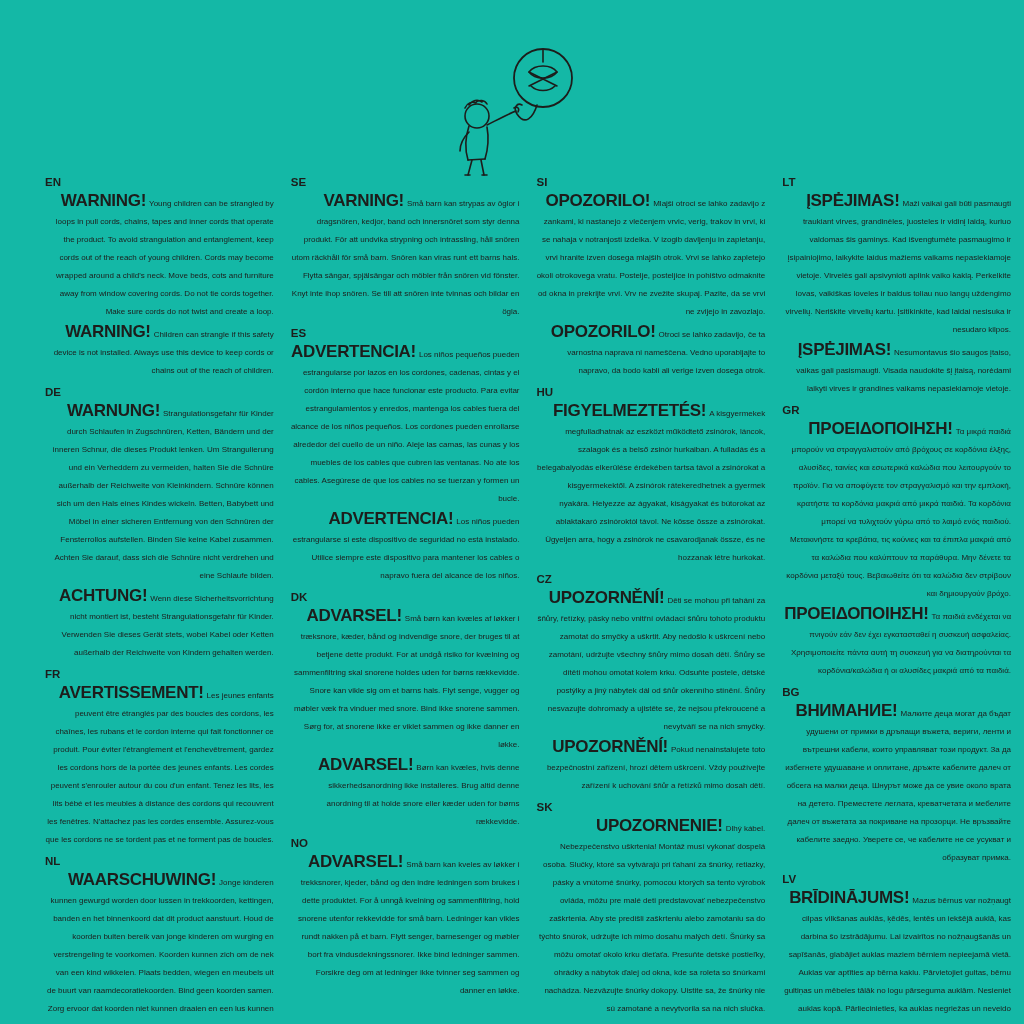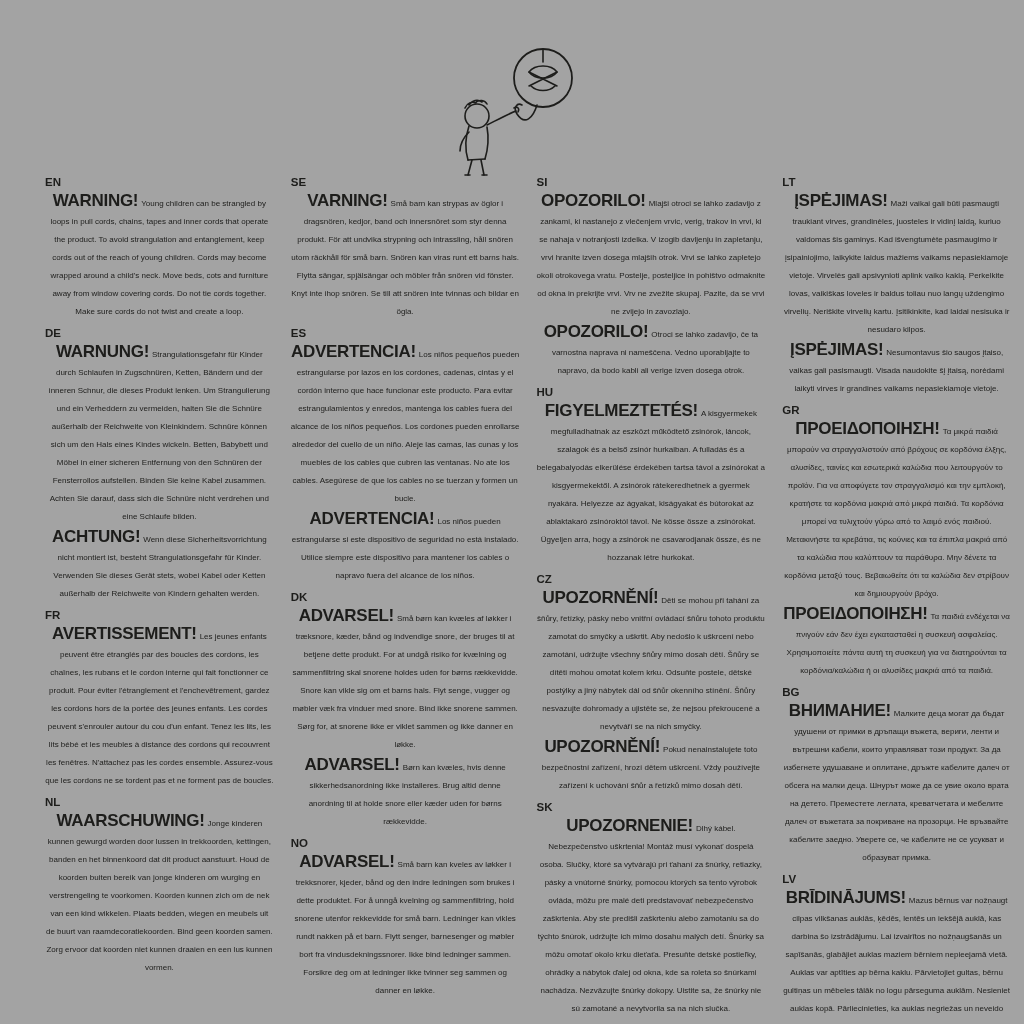--- a/index.html
+++ b/index.html
@@ -1,24 +1,24 @@
 <!DOCTYPE html>
 <html><head>
 <meta charset="utf-8">
 <style>
   html,body{margin:0;padding:0;}
   body{width:1024px;height:1024px;background:#ffffff;overflow:hidden;
        font-family:"Liberation Sans",sans-serif;color:#1d1d1b;}
-  .page{position:relative;width:1024px;height:1024px;background:#a3a3a3;}
+  .page{position:relative;width:1024px;height:1024px;background:#14b8a6;}
   .figure{position:absolute;top:42px;left:425px;width:175px;height:140px;}
   .grid{position:absolute;top:176px;left:45px;right:13px;
         display:grid;grid-template-columns:repeat(4,1fr);column-gap:17px;}
   .section{margin-bottom:9px;break-inside:avoid;}
   .lang{font-size:11.5px;font-weight:700;line-height:13px;margin:0 0 3px 0;color:#1d1d1b;}
-  .para{margin:0 0 5px 0;text-align:center;}
+  .para{margin:0 0 5px 0;text-align:right;}
   .para:last-child{margin-bottom:0;}
   .hd{font-size:17px;font-weight:700;letter-spacing:-0.3px;line-height:17px;color:#1d1d1b;}
   .bd{font-size:8px;line-height:9.5px;color:#1d1d1b;margin-left:3px;}
   svg{display:block;}
 </style>
 </head>
 <body>
 
 <div class="page">
 
@@ -51,20 +51,23 @@
     </svg>
   </div>
 
   <div class="grid">
     <div class="col">
     <div class="section">
       <div class="lang">EN</div>
       <p class="para">
         <span class="hd">WARNING!</span><span class="bd">Young children can be strangled by loops in pull cords, chains, tapes and inner cords that operate the product. To avoid strangulation and entanglement, keep cords out of the reach of young children. Cords may become wrapped around a child's neck. Move beds, cots and furniture away from window covering cords. Do not tie cords together. Make sure cords do not twist and create a loop.</span>
       </p>
+      <p class="para">
+        <span class="hd">WARNING!</span><span class="bd">Children can strangle if this safety device is not installed. Always use this device to keep cords or chains out of the reach of children.</span>
+      </p>
     </div>
 
     <div class="section">
       <div class="lang">DE</div>
       <p class="para">
         <span class="hd">WARNUNG!</span><span class="bd">Strangulationsgefahr für Kinder durch Schlaufen in Zugschnüren, Ketten, Bändern und der inneren Schnur, die dieses Produkt lenken. Um Strangulierung und ein Verheddern zu vermeiden, halten Sie die Schnüre außerhalb der Reichweite von Kleinkindern. Schnüre können sich um den Hals eines Kindes wickeln. Betten, Babybett und Möbel in einer sicheren Entfernung von den Schnüren der Fensterrollos aufstellen. Binden Sie keine Kabel zusammen. Achten Sie darauf, dass sich die Schnüre nicht verdrehen und eine Schlaufe bilden.</span>
       </p>
       <p class="para">
         <span class="hd">ACHTUNG!</span><span class="bd">Wenn diese Sicherheitsvorrichtung nicht montiert ist, besteht Strangulationsgefahr für Kinder. Verwenden Sie dieses Gerät stets, wobei Kabel oder Ketten außerhalb der Reichweite von Kindern gehalten werden.</span>
       </p>

